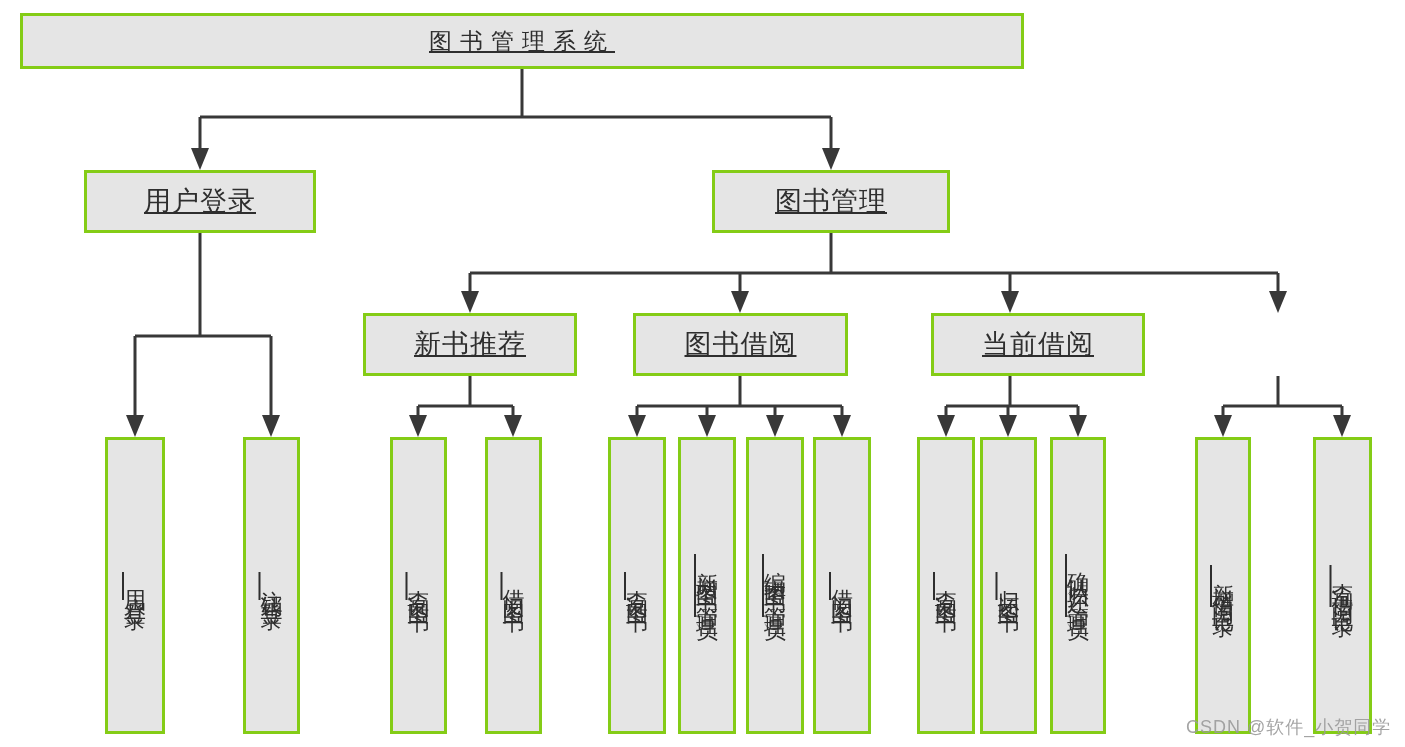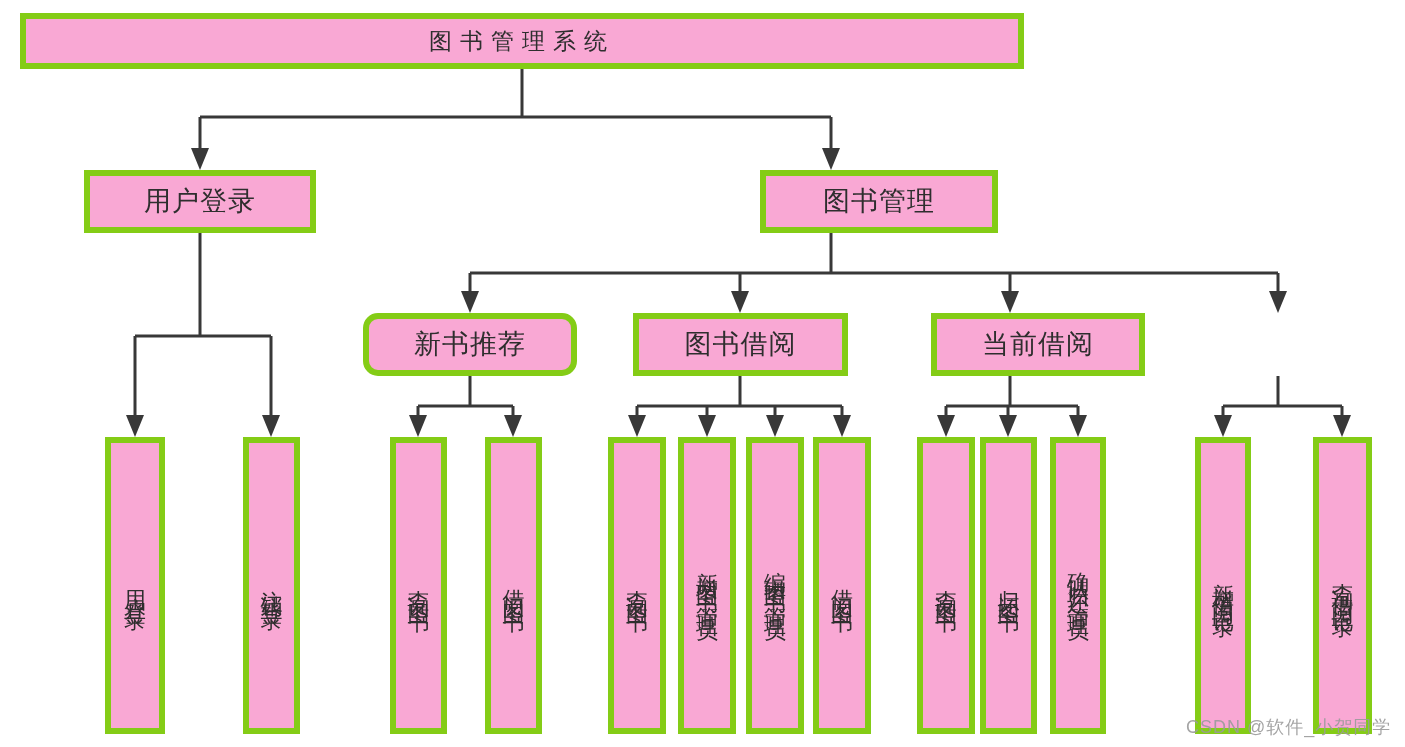--- a/index.html
+++ b/index.html
@@ -7,25 +7,26 @@
     position:relative;
     width:1405px; height:747px;
     background:#ffffff;
     font-family:"Liberation Sans", sans-serif;
     overflow:hidden;
   }
   .connector-svg { position:absolute; left:0; top:0; pointer-events:none; }
   .node {
     position:absolute;
     box-sizing:border-box;
-    border:6px solid #84cc16;
-    background:#f9a8d4;
+    border:3px solid #84cc16;
+    background:#e5e5e5;
     display:flex; align-items:center; justify-content:center;
     color:#2e2e2e;
     line-height:1;
+    text-decoration:underline;
   }
   .root-node  { font-size:23px; letter-spacing:8px; }
   .branch-node{ font-size:27px; letter-spacing:1px; }
   .leaf-node  { font-size:22px; }
   .leaf-node .vtext {
     writing-mode:vertical-rl;
     text-orientation:mixed;
     letter-spacing:7px;
     line-height:1;
   }
@@ -82,25 +83,25 @@
     </g>
   </svg>
 
   <div class="node root-node" style="left:20px; top:13px; width:1004px; height:56px;">
     <span>图书管理系统</span>
   </div>
 
   <div class="node branch-node" style="left:84px; top:170px; width:232px; height:63px;">
     <span>用户登录</span>
   </div>
-  <div class="node branch-node" style="left:712px; top:170px; width:238px; height:63px;margin-left:48px;">
+  <div class="node branch-node" style="left:712px; top:170px; width:238px; height:63px;">
     <span>图书管理</span>
   </div>
 
-  <div class="node branch-node" style="left:363px; top:313px; width:214px; height:63px;border-radius:15px;">
+  <div class="node branch-node" style="left:363px; top:313px; width:214px; height:63px;">
     <span>新书推荐</span>
   </div>
   <div class="node branch-node" style="left:633px; top:313px; width:215px; height:63px;text-align:right;">
     <span>图书借阅</span>
   </div>
   <div class="node branch-node" style="left:903px; top:313px; width:214px; height:63px;margin-left:28px;">
     <span>当前借阅</span>
   </div>
 
   <div class="node leaf-node" style="left:105px; top:437px; width:60px; height:297px;">

